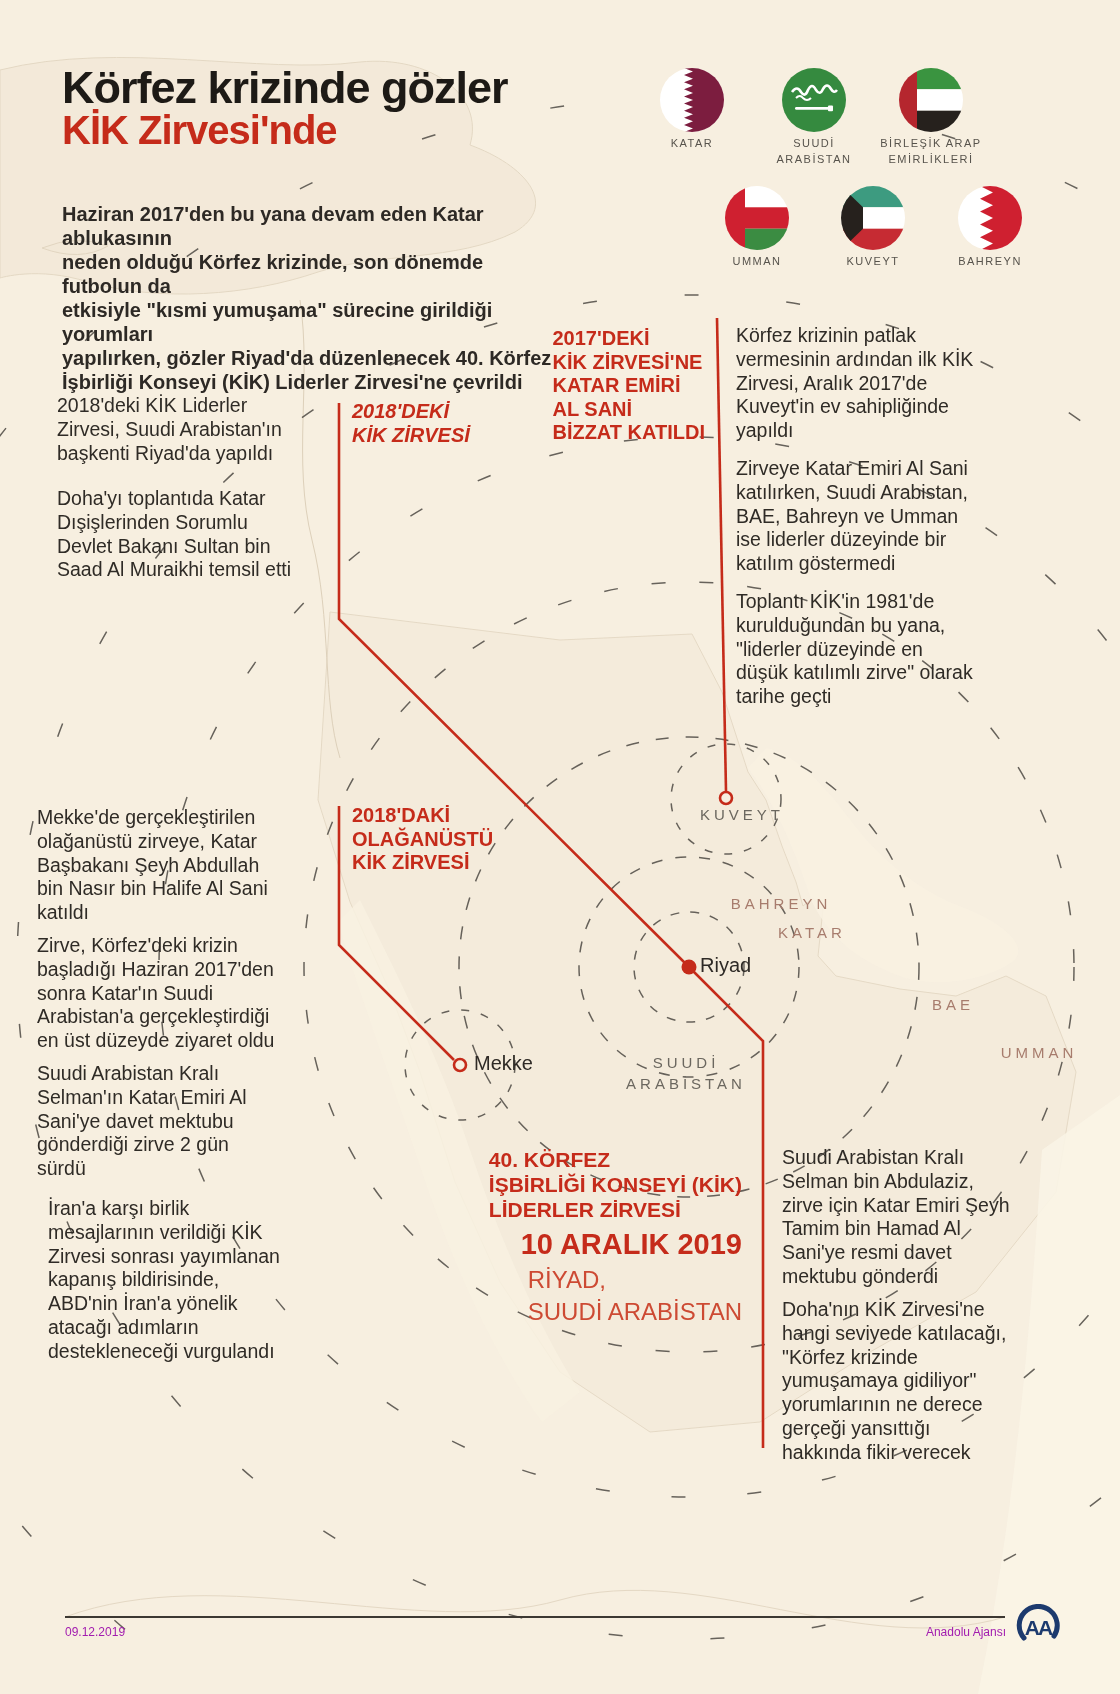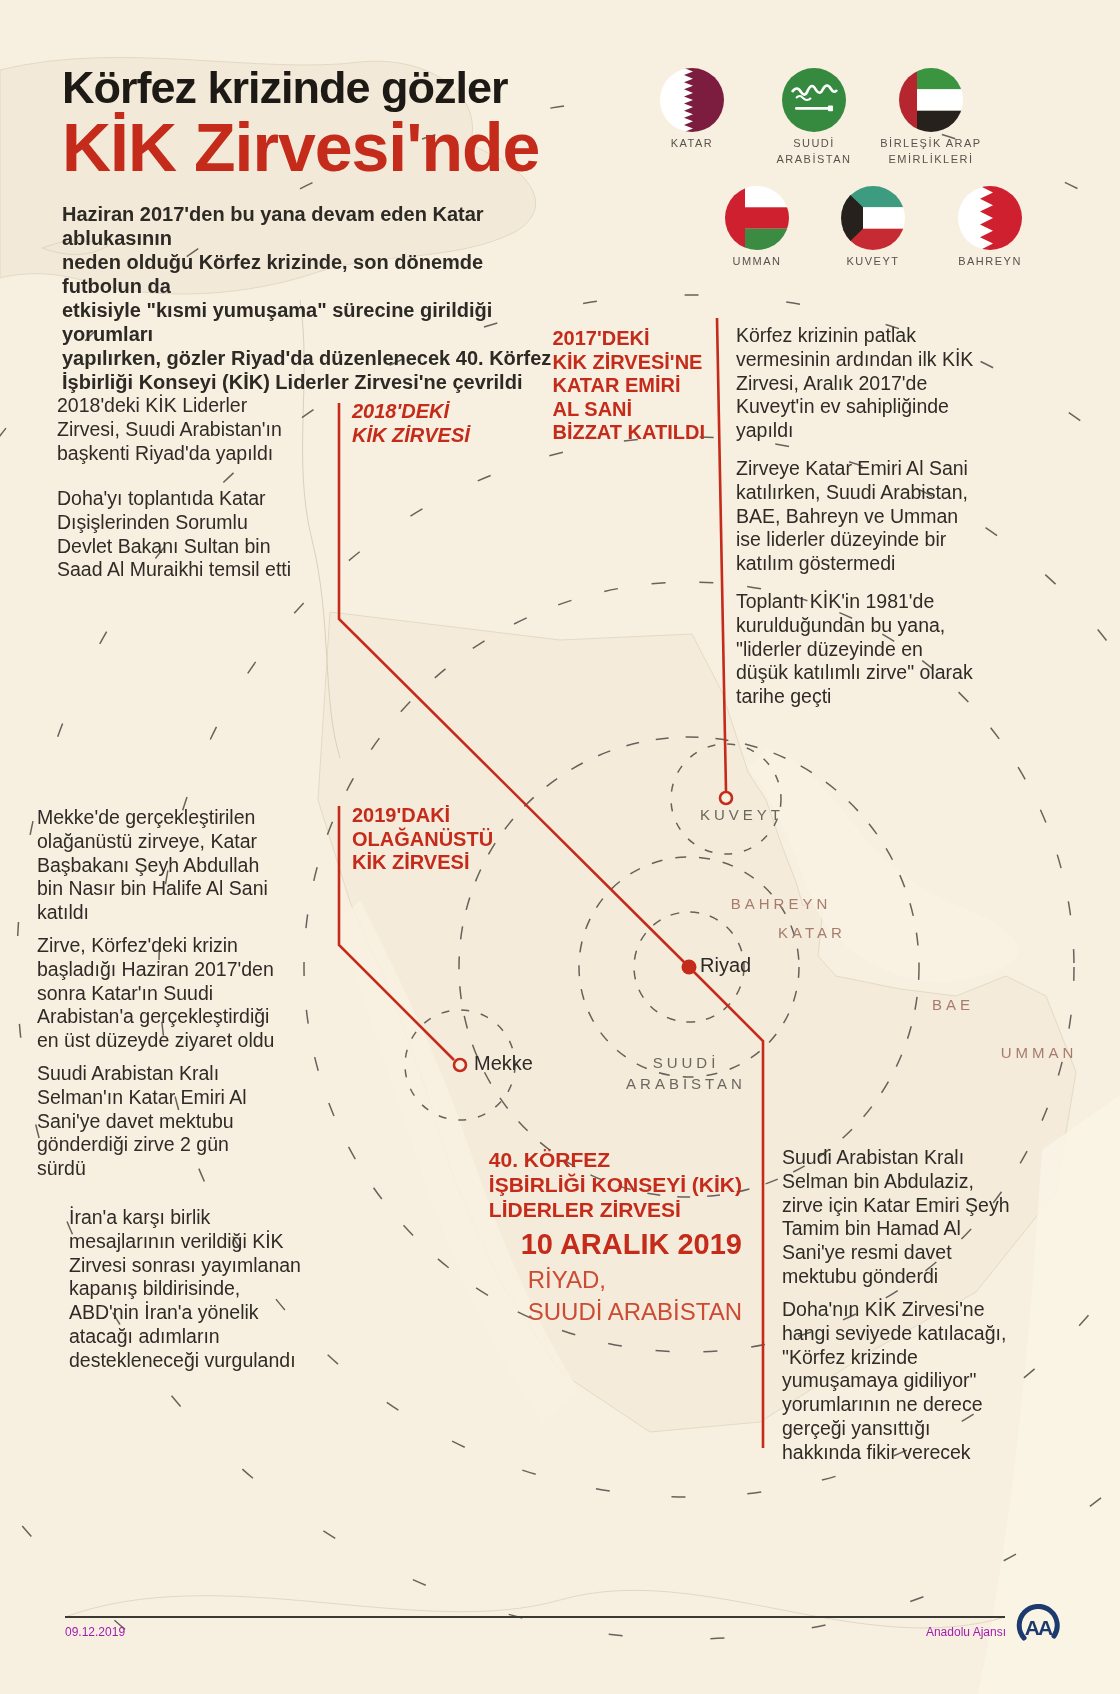--- a/index.html
+++ b/index.html
@@ -3,21 +3,21 @@
 <meta charset="utf-8">
 <style>
   html,body{margin:0;padding:0;}
   body{font-family:"Liberation Sans",sans-serif;background:#e8e0d0;}
   #page{position:relative;width:1120px;height:1694px;background:#f7efe0;overflow:hidden;margin:0 auto;}
   .abs{position:absolute;}
   .pre{white-space:pre-line;}
   #decor{position:absolute;left:0;top:0;z-index:0;}
   .txt{z-index:2;}
   .title1{font-size:45px;font-weight:700;letter-spacing:-1px;color:#1d1a16;}
-  .title2{font-size:68px;font-weight:700;letter-spacing:-1px;color:#c52b1a;}
+  .title2{font-size:40px;font-weight:700;letter-spacing:-1px;color:#c52b1a;}
   .intro{font-size:20px;line-height:1.2;font-weight:600;color:#2d2925;}
   .body{font-size:19.5px;line-height:1.22;font-weight:400;color:#2f2b26;}
   .rright{text-align:left;}
   .redhead{font-size:20px;line-height:1.18;font-weight:700;color:#c52b1a;}
   .flagcirc{width:64px;height:64px;border-radius:50%;overflow:hidden;z-index:2;}
   .flagcirc svg{display:block;}
   .flaglabel{width:140px;text-align:center;font-size:11px;letter-spacing:1.5px;line-height:1.45;color:#57534c;font-weight:400;}
   .maplabel{font-size:15px;letter-spacing:4px;transform:translateX(-50%);text-align:center;line-height:1.4;z-index:1;}
   .maplabel.gray{color:#6b675f;}
   .maplabel.brown{color:#a77c6d;}
@@ -154,39 +154,39 @@
   <div class="abs txt body pre rright" style="right:793px;top:394px;width:270px;">2018'deki KİK Liderler
 Zirvesi, Suudi Arabistan'ın
 başkenti Riyad'da yapıldı</div>
   <div class="abs txt body pre rright" style="right:793px;top:487px;width:270px;">Doha'yı toplantıda Katar
 Dışişlerinden Sorumlu
 Devlet Bakanı Sultan bin
 Saad Al Muraikhi temsil etti</div>
   <div class="abs txt redhead pre" style="left:352px;top:400px;font-style:italic;">2018'DEKİ
 KİK ZİRVESİ</div>
 
-  <div class="abs txt redhead pre" style="left:352px;top:804px;">2019'DAKİ
+  <div class="abs txt redhead pre" style="left:352px;top:804px;">2018'DAKİ
 OLAĞANÜSTÜ
 KİK ZİRVESİ</div>
   <div class="abs txt body pre rright" style="right:793px;top:806px;width:290px;">Mekke'de gerçekleştirilen
 olağanüstü zirveye, Katar
 Başbakanı Şeyh Abdullah
 bin Nasır bin Halife Al Sani
 katıldı</div>
   <div class="abs txt body pre rright" style="right:793px;top:934px;width:290px;">Zirve, Körfez'deki krizin
 başladığı Haziran 2017'den
 sonra Katar'ın Suudi
 Arabistan'a gerçekleştirdiği
 en üst düzeyde ziyaret oldu</div>
   <div class="abs txt body pre rright" style="right:793px;top:1062px;width:290px;">Suudi Arabistan Kralı
 Selman'ın Katar Emiri Al
 Sani'ye davet mektubu
 gönderdiği zirve 2 gün
 sürdü</div>
-  <div class="abs txt body pre rright" style="right:761px;top:1197px;width:290px;margin-top:9px;">İran'a karşı birlik
+  <div class="abs txt body pre rright" style="right:782px;top:1197px;width:290px;">İran'a karşı birlik
 mesajlarının verildiği KİK
 Zirvesi sonrası yayımlanan
 kapanış bildirisinde,
 ABD'nin İran'a yönelik
 atacağı adımların
 destekleneceği vurgulandı</div>
 
   <div class="abs txt redhead pre rright" style="right:378px;top:1148px;font-size:21px;">40. KÖRFEZ
 İŞBİRLİĞİ KONSEYİ (KİK)
 LİDERLER ZİRVESİ</div>

